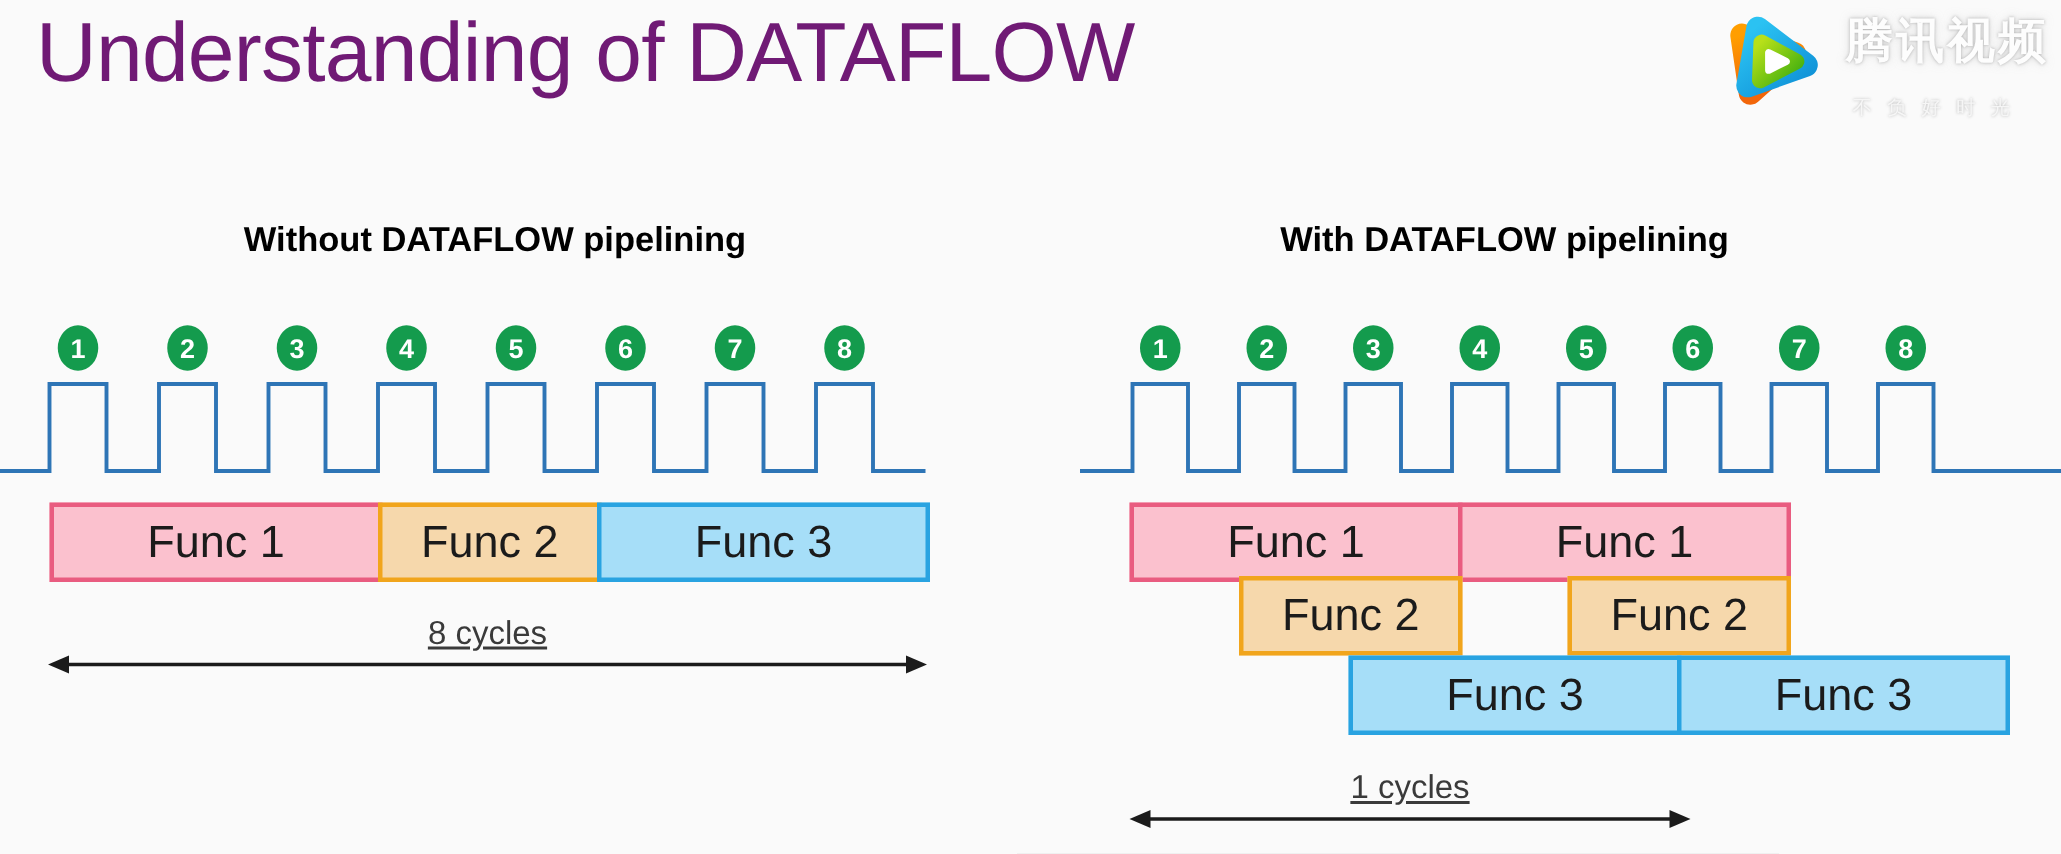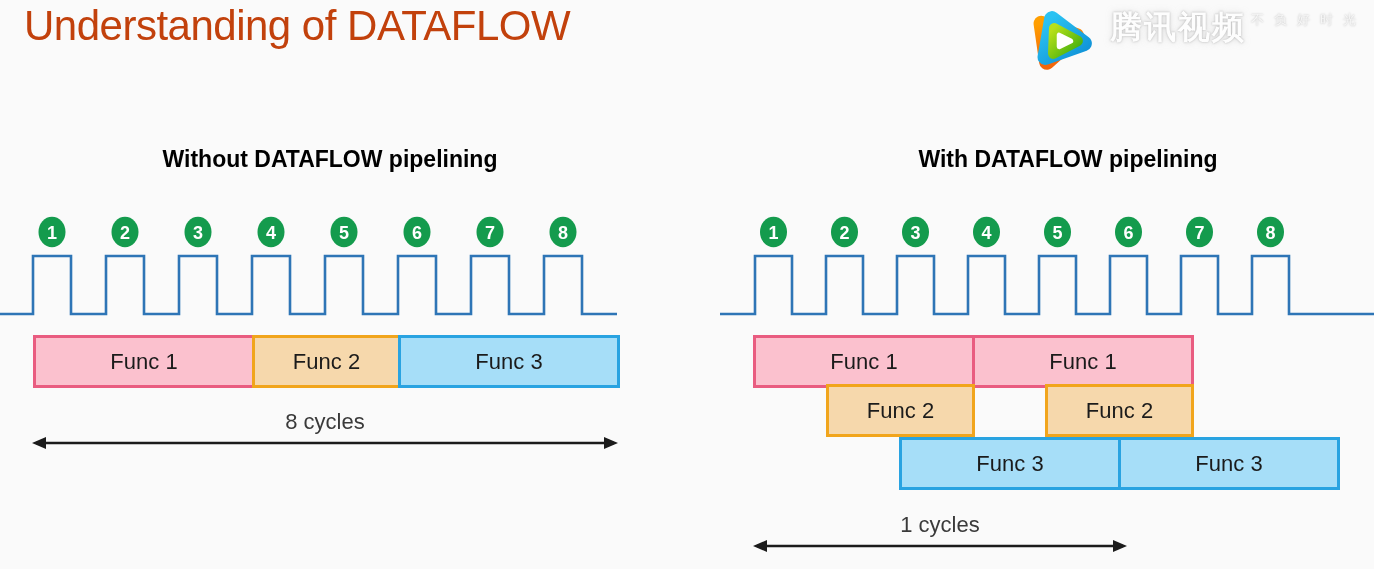--- a/index.html
+++ b/index.html
@@ -3,50 +3,50 @@
 <meta charset="utf-8">
 <style>
   html,body { margin:0; padding:0; background:#e8e8e8; }
   .canvas {
     position:relative; width:1374px; height:569px; overflow:hidden;
     background:#fafafa;
     font-family:"Liberation Sans", sans-serif;
   }
   .slide-title {
     position:absolute; left:24px; top:2px; margin:0;
-    font-size:42px; font-weight:400; letter-spacing:-0.5px; color:#c2410c;
+    font-size:56px; font-weight:400; letter-spacing:-0.5px; color:#701a75;
   }
   .subtitle {
     position:absolute; top:146px; width:400px; text-align:center;
     font-size:23px; font-weight:bold; color:#000000;
   }
   .subtitle-left  { left:130px; }
-  .subtitle-right { left:868px; }
+  .subtitle-right { left:803px; }
   .overlay { position:absolute; left:0; top:0; pointer-events:none; }
   .overlay text.cycle-num {
     font-family:"Liberation Sans", sans-serif; font-size:18px; font-weight:bold; fill:#ffffff;
   }
   .func-block {
     position:absolute; box-sizing:border-box; border:3px solid;
     display:flex; align-items:center; justify-content:center;
-    font-size:22px; color:#1b1b1b; white-space:nowrap;text-align:right;
+    font-size:30px; color:#1b1b1b; white-space:nowrap;text-align:right;
   }
   .measure-label {
-    position:absolute; text-align:center; font-size:22px; color:#3a3a3a;
+    position:absolute; text-align:center; font-size:22px; color:#3a3a3a;text-decoration:underline;
   }
   .watermark {
     position:absolute; right:8px; top:8px; display:flex; align-items:flex-start; gap:8px;
   }
-  .wm-text { display:flex; flex-direction:row; }
+  .wm-text { display:flex; flex-direction:column; }
   .wm-brand {
     font-size:32px; font-weight:bold; color:#fdfdfd; letter-spacing:2px; line-height:1.2;
     text-shadow:0 0 2px rgba(165,165,165,0.85), 0 0 6px rgba(190,190,190,0.5);
   }
   .wm-slogan {
-    font-size:13px; color:#f6f6f6; letter-spacing:10px; margin-top:3px; padding-left:5px;
+    font-size:13px; color:#f6f6f6; letter-spacing:10px; margin-top:17px; padding-left:5px;
     text-shadow:0 0 2px rgba(170,170,170,0.85);
   }
 </style>
 </head>
 <body>
 
 <div class="canvas">
 
   <h1 class="slide-title">Understanding of DATAFLOW</h1>
 

